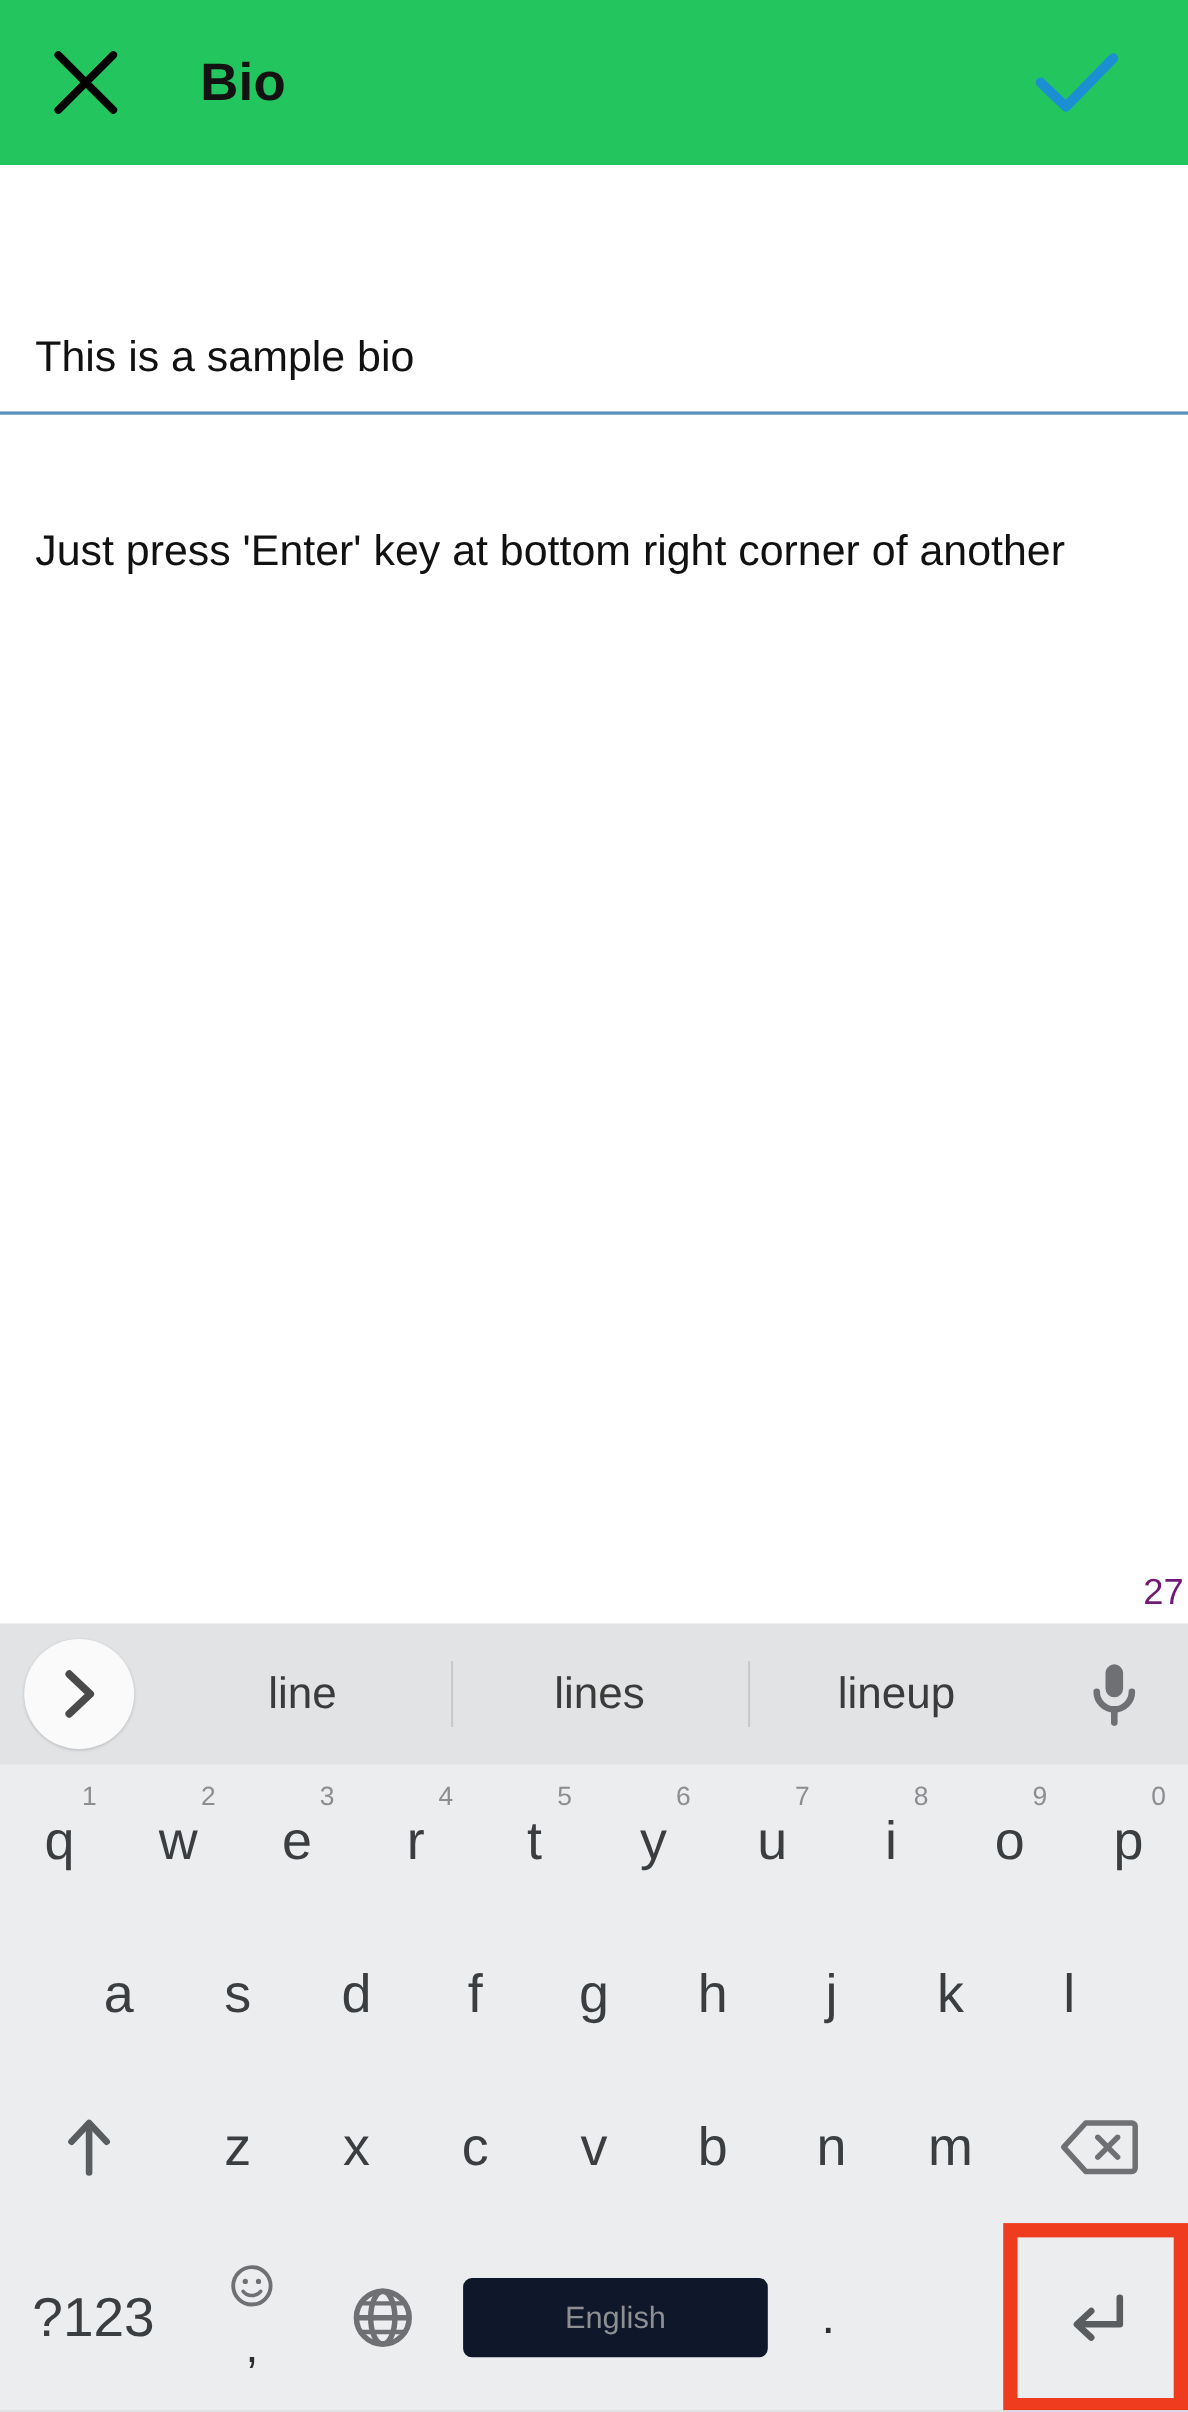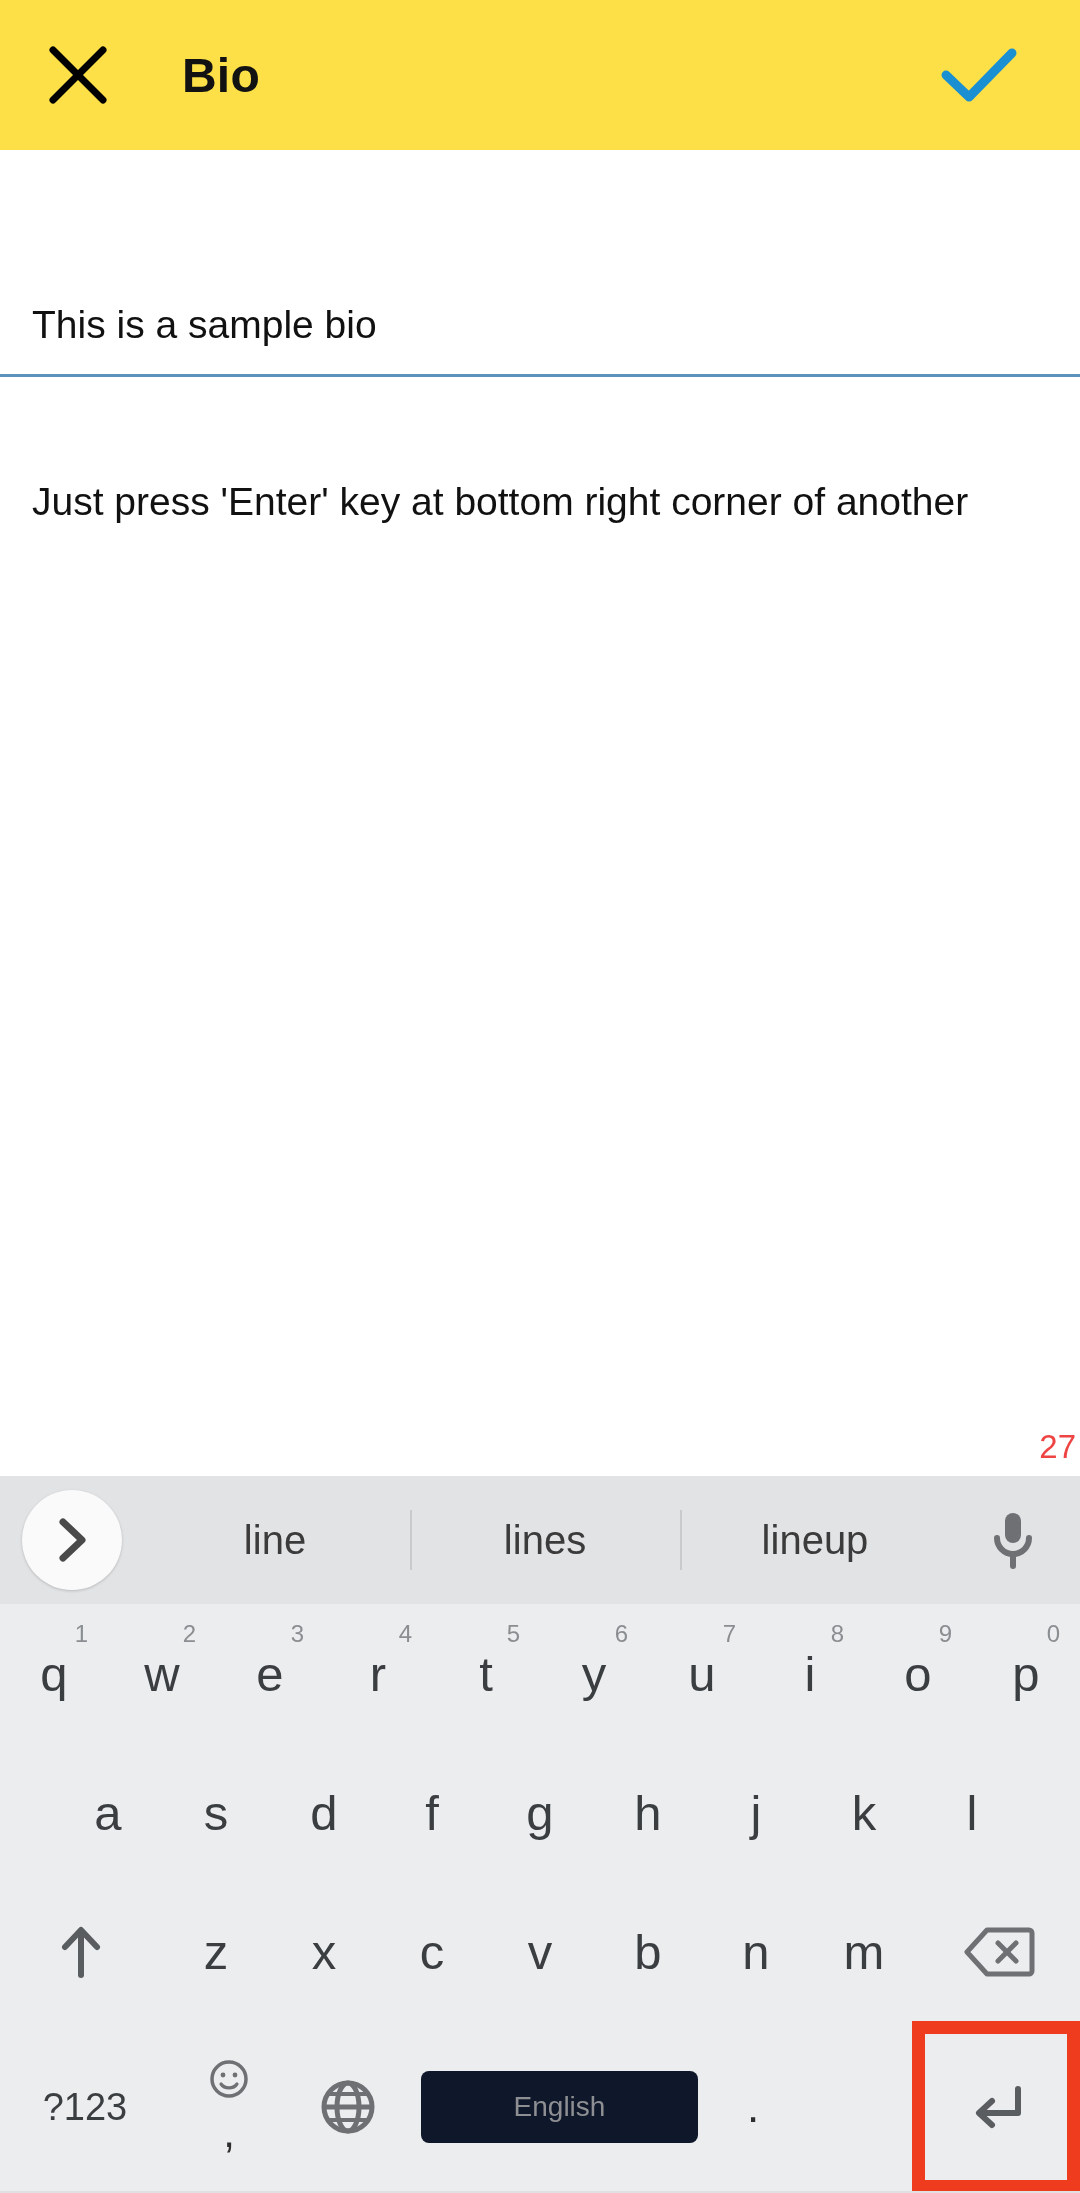--- a/index.html
+++ b/index.html
@@ -15,21 +15,21 @@
     font-family: "Liberation Sans", sans-serif;
     -webkit-font-smoothing: antialiased;
   }
 
   
   .header {
     position: absolute;
     left: 0; top: 0;
     width: 1080px;
     height: 150px;
-    background: #fde047;
+    background: #22c55e;
     display: flex;
     align-items: center;
   }
   .close-btn {
     width: 120px;
     height: 120px;
     margin-left: 18px;
     display: flex;
     align-items: center;
     justify-content: center;
@@ -83,21 +83,21 @@
     top: 224px;
     width: 1080px;
     height: 3px;
     background: #5b93bd;
   }
   .char-counter {
     position: absolute;
     right: 30px;
     bottom: 10px;
     font-size: 33px;
-    color: #ef4444;
+    color: #701a75;
   }
 
   
   .keyboard {
     position: absolute;
     left: 0;
     top: 1476px;
     width: 1080px;
     height: 717px;
     background: #ecedee;
@@ -200,21 +200,21 @@
     font-size: 24px;
     color: #8b8e91;
     line-height: 1;
   }
   .key-shift, .key-backspace {
     width: 162px;
   }
   .row4 { height: 172px; }
   .key-sym {
     width: 170px;
-    font-size: 38px;
+    font-size: 50px;
     height: 172px;
     text-align: right;
   }
   .key-emoji {
     width: 118px;
     height: 172px;
     position: relative;
   }
   .key-emoji .emoji-glyph {
     position: absolute;

